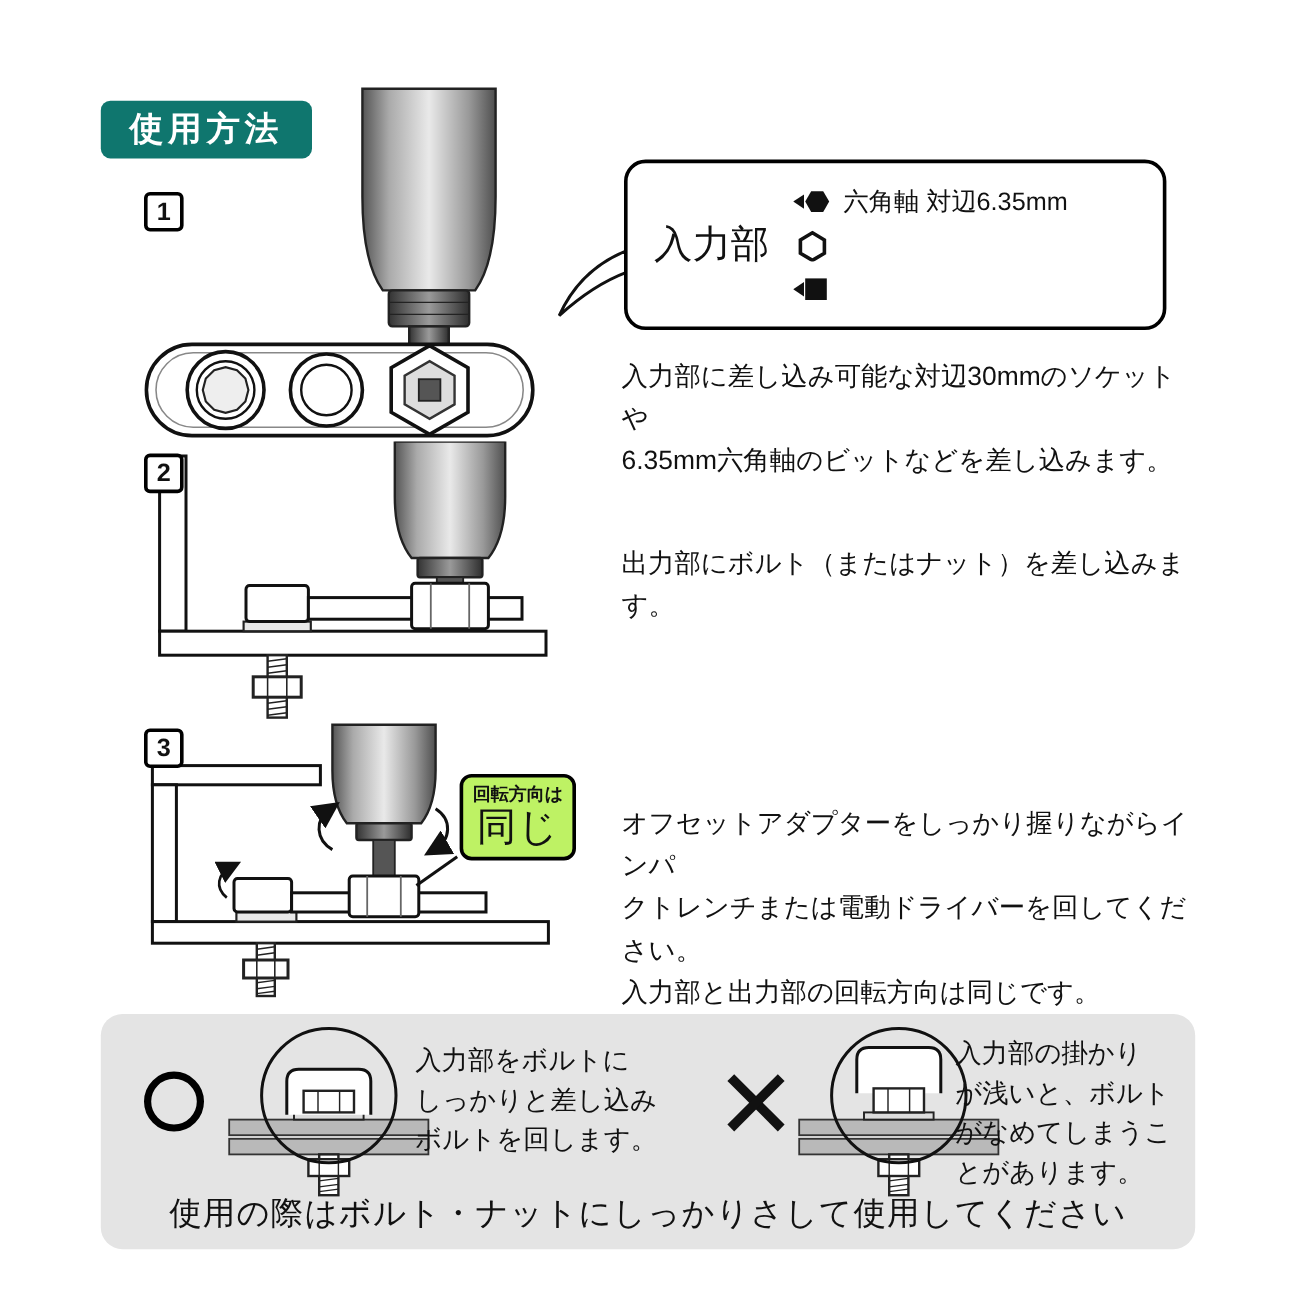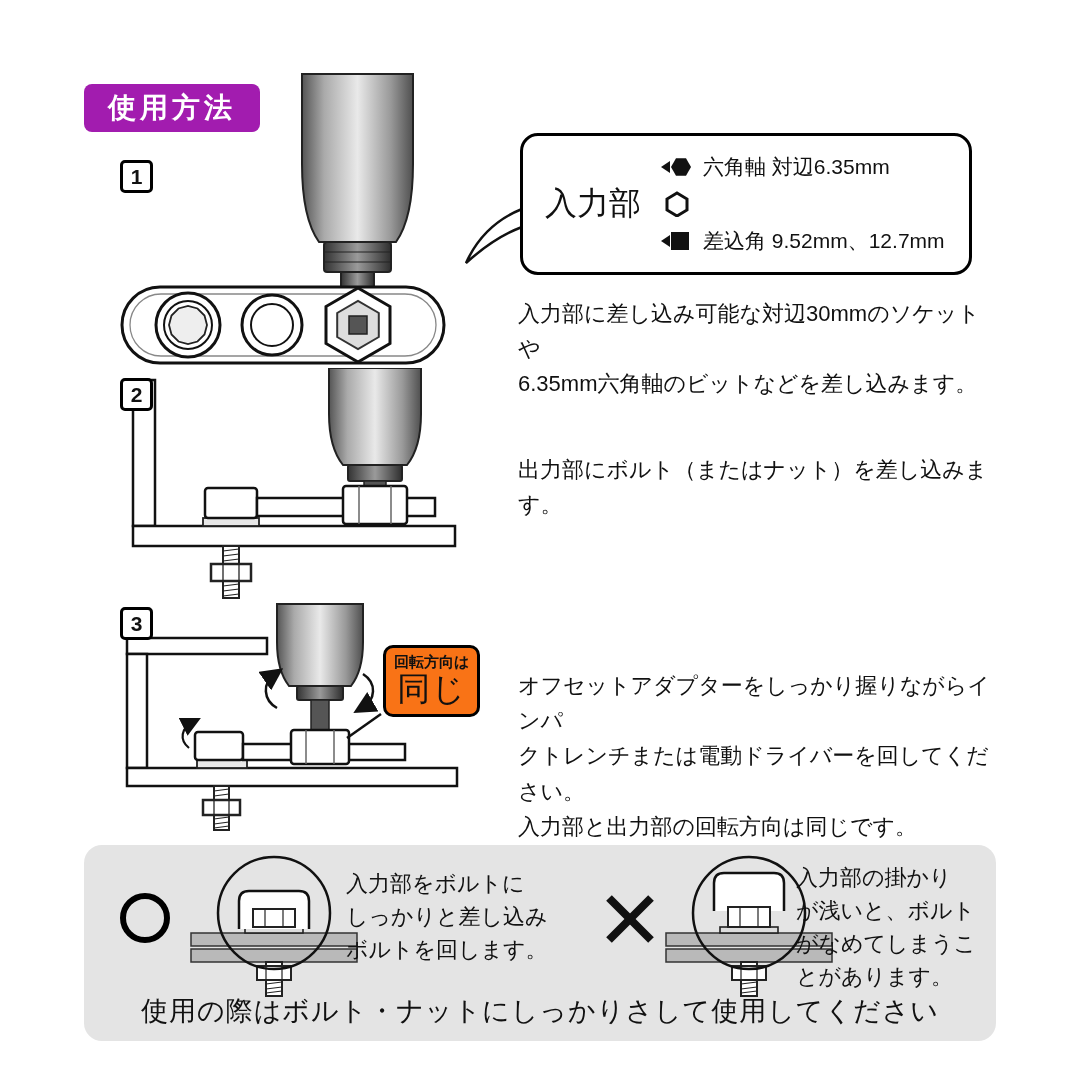--- a/index.html
+++ b/index.html
@@ -1,37 +1,37 @@
 <!DOCTYPE html>
 <html><head>
 <meta charset="utf-8">
 <style>
   * { margin:0; padding:0; box-sizing:border-box; }
   html,body { width:1080px; height:1080px; background:#fff;
     font-family:"Liberation Sans","DejaVu Sans",sans-serif; color:#111; }
   .canvas { position:relative; width:1080px; height:1080px; background:#fff; overflow:hidden; }
   .abs { position:absolute; }
 
-  .title-badge { background:#a21caf; color:#fff; font-size:28px; font-weight:bold;
+  .title-badge { background:#0f766e; color:#fff; font-size:28px; font-weight:bold;
     letter-spacing:4px; padding:5px 24px; border-radius:8px; }
 
   .step-num { width:33px; height:33px; border:3px solid #000; border-radius:5px;
     display:flex; align-items:center; justify-content:center;
     font-size:21px; font-weight:bold; background:#fff; }
 
   .callout-box { border:3px solid #000; border-radius:18px; background:#fff;
     display:flex; align-items:center; padding:12px 16px 12px 22px; height:142px; width:452px; }
   .callout-label { font-size:32px; margin-right:20px; white-space:nowrap; }
   .callout-rows { display:flex; flex-direction:column; gap:10px; }
   .callout-row { display:flex; align-items:center; gap:10px; }
   .callout-row .txt { font-size:21px; white-space:nowrap; }
 
   .desc { font-size:22px; line-height:1.6; white-space:pre-line; }
 
-  .rot-callout { border:3px solid #000; border-radius:10px; background:#f97316;
+  .rot-callout { border:3px solid #000; border-radius:10px; background:#bef264;
     text-align:center; padding:5px 8px 7px; }
   .rot-callout .small { font-size:15px; font-weight:bold; display:block; }
   .rot-callout .big { font-size:33px; font-weight:normal; letter-spacing:1px; display:block; line-height:1.05; }
 
   .bottom-panel { background:#e4e4e4; border-radius:18px; width:912px; height:196px; }
   .circle-mark { width:50px; height:50px; border:6px solid #000; border-radius:50%; background:transparent; }
   .panel-text { font-size:22px; line-height:1.5; white-space:pre-line; }
   .panel-footer { width:100%; text-align:center; font-size:27px; font-weight:normal; letter-spacing:1px; }
 </style>
 </head>
@@ -94,21 +94,20 @@
       <div class="callout-row">
         <svg width="32" height="26" viewBox="0 0 32 26">
           <polygon points="16,2 26,8 26,19 16,25 6,19 6,8" fill="#fff" stroke="#111" stroke-width="3"></polygon>
         </svg>
       </div>
       <div class="callout-row">
         <svg width="32" height="26" viewBox="0 0 32 26">
           <polygon points="0,13 9,7 9,19" fill="#111"></polygon>
           <rect x="10" y="4" width="18" height="18" fill="#111"></rect>
         </svg>
-        <span class="txt">差込角 9.52mm、12.7mm</span>
       </div>
     </div>
   </div>
 
   <div class="abs desc" style="left:518px; top:296px; width:470px;">入力部に差し込み可能な対辺30mmのソケットや
 6.35mm六角軸のビットなどを差し込みます。</div>
 
   <svg class="abs" style="left:105px; top:368px;" width="370" height="235" viewBox="0 0 370 235">
     <defs>
       <linearGradient id="dg2" x1="0" y1="0" x2="1" y2="0">

